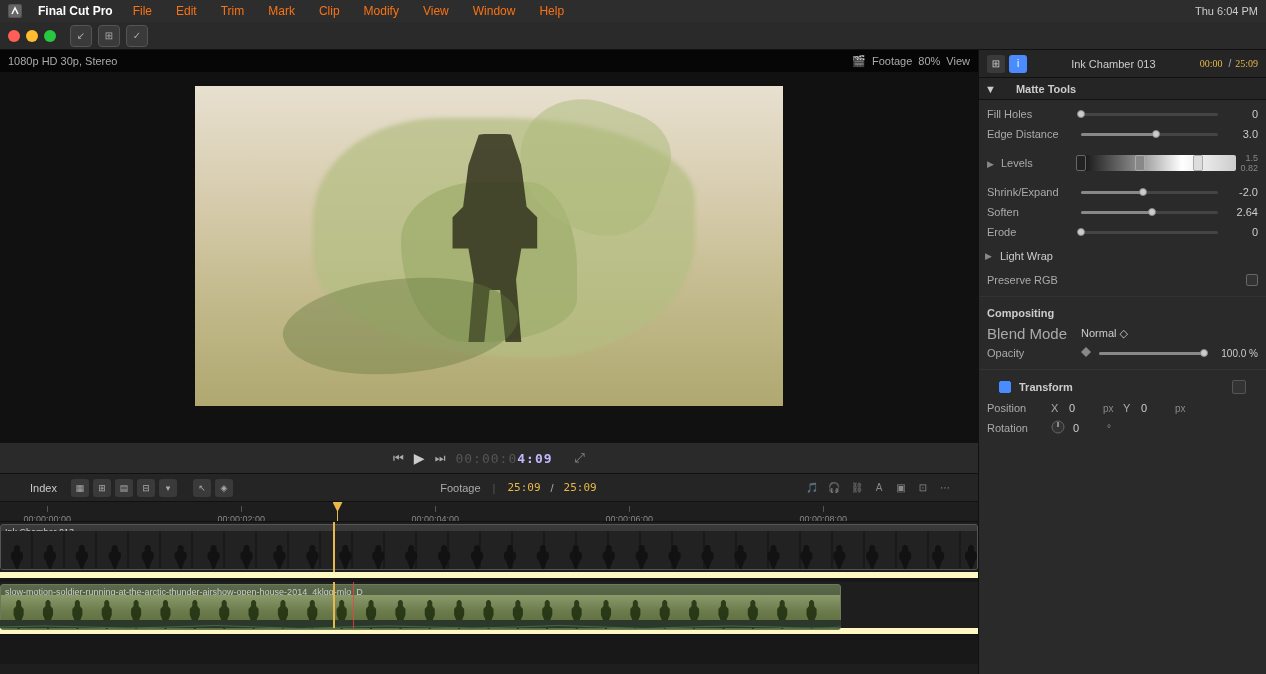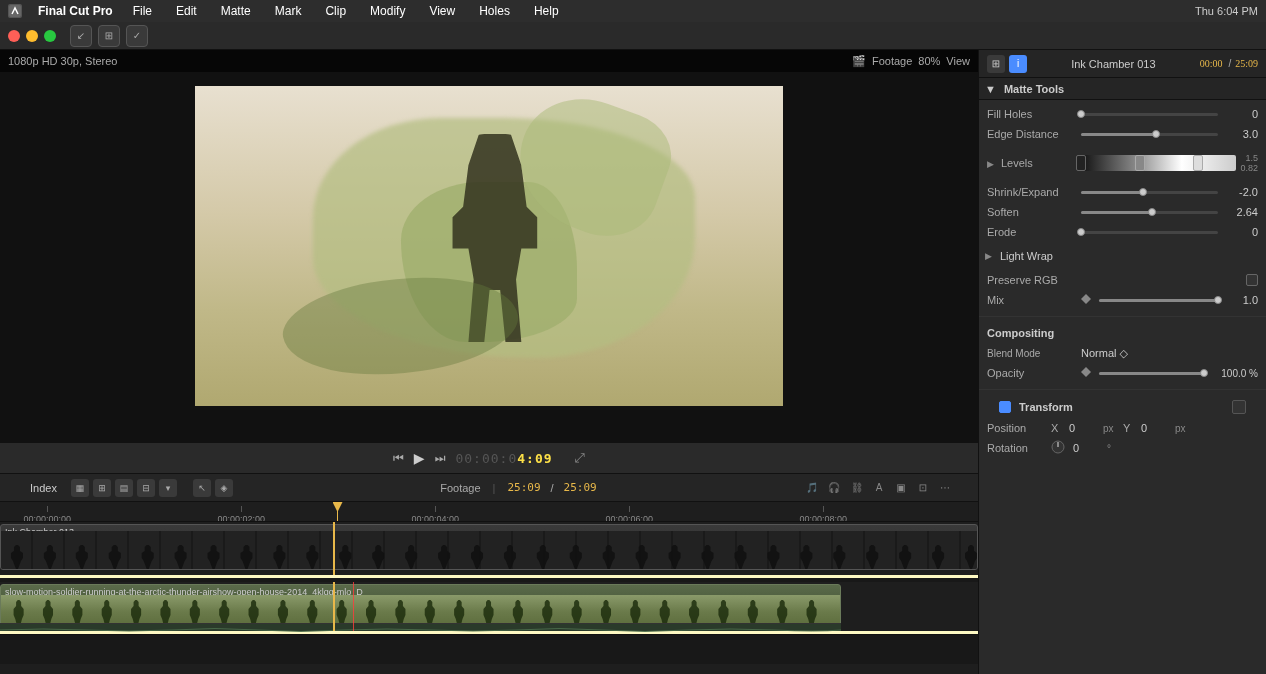--- a/index.html
+++ b/index.html
@@ -32,21 +32,21 @@
       display: flex; align-items: center; justify-content: center;
       font-size: 8px; color: #fff;
     }
     .menu-bar .app-name {
       font-weight: 700;
       font-size: 12px;
       color: #fff;
     }
     .menu-item {
       font-size: 12px;
-      color: #ffffff;
+      color: #f97316;
       cursor: pointer;
       padding: 2px 4px;
     }
 
     .menu-bar-right {
       margin-left: auto;
       display: flex;
       align-items: flex-end;
       gap: 8px;
     }
@@ -267,21 +267,21 @@
 
     
     .timeline-tracks {
       flex: 1;
       position: relative;
       overflow: hidden;
     }
     .track {
       height: 52px;
       position: relative;
-      border-bottom: 3px solid #fef9c3;
+      border-bottom: 6px solid #fef9c3;
     }
     .track-clip {
       position: absolute;
       top: 2px;
       height: 46px;
       border-radius: 3px;
       overflow: hidden;
     }
     .track-clip-top {
       background: linear-gradient(180deg, #3a3a3a 0%, #2d2d2d 100%);
@@ -410,21 +410,21 @@
       padding: 4px 0;
     }
     .blend-row {
       height: 20px;
       display: flex;
       align-items: center;
       padding: 0 8px;
       gap: 4px;
     }
     .blend-label {
-      font-size: 10px;
+      font-size: 15px;
       color: #aaa;
       flex: 0 0 90px;
     }
     .blend-value {
       font-size: 11px;
       color: #ccc;
       flex: 1;
     }
     .transform-section {
       padding: 4px 0;
@@ -531,26 +531,26 @@
 <div class="menu-bar">
   <div class="app-icon">
     <svg width="12" height="12" viewBox="0 0 12 12">
         <rect width="12" height="12" rx="2" fill="#666"></rect>
         <path d="M3 9 L6 3 L9 9" stroke="#fff" stroke-width="1.5" fill="none"></path>
       </svg>
   </div>
   <span class="app-name">Final Cut Pro</span>
   <span class="menu-item">File</span>
   <span class="menu-item">Edit</span>
-  <span class="menu-item">Matte</span>
+  <span class="menu-item">Trim</span>
   <span class="menu-item">Mark</span>
   <span class="menu-item">Clip</span>
   <span class="menu-item">Modify</span>
   <span class="menu-item">View</span>
-  <span class="menu-item">Holes</span>
+  <span class="menu-item">Window</span>
   <span class="menu-item">Help</span>
   <div class="menu-bar-right">
     <span style="font-size:11px;color:#ccc;">Thu 6:04 PM</span>
   </div>
 </div>
 
 <div class="window-controls">
   <div class="traffic-light tl-red"></div>
   <div class="traffic-light tl-yellow"></div>
   <div class="traffic-light tl-green"></div>
@@ -586,21 +586,21 @@
           <div style="position:absolute;bottom:10%;left:15%;width:40%;height:30%;background:rgba(100,120,60,0.4);border-radius:40% 60%;transform:rotate(-10deg);"></div>
         </div>
       </div>
     </div>
 
     <div class="playback-bar">
       <span style="font-size:12px;color:#aaa;cursor:pointer;">⏮</span>
       <span class="play-btn">▶</span>
       <span style="font-size:12px;color:#aaa;cursor:pointer;">⏭</span>
       <span style="font-size:13px;font-family:monospace;color:#ccc;letter-spacing:1px;">
-        <span style="color:#555;">00:00:0</span><span style="color:#fde047;font-weight:600;">4:09</span>
+        <span style="color:#555;">00:00:0</span><span style="color:#c4b5fd;font-weight:600;">4:09</span>
       </span>
       <span style="font-size:13px;color:#888;cursor:pointer;margin-left:12px;">⤢</span>
     </div>
 
     <div class="timeline-area">
 
       <div class="timeline-toolbar">
         <span class="index-btn">Index</span>
         <div class="toolbar-icons">
           <div class="tl-icon">▦</div>
@@ -778,21 +778,21 @@
       <div class="inspector-icon">⊞</div>
       <div class="inspector-icon" style="background:#4a8cff;color:#fff;">i</div>
       <span class="inspector-title">Ink Chamber 013</span>
       <span class="inspector-timecode" style="margin-right:2px;">00:00</span>
       <span style="color:#aaa;font-size:10px;"> / </span>
       <span class="inspector-timecode">25:09</span>
     </div>
 
     <div class="section-collapse">
       <span class="triangle">▼</span>
-      <span class="section-title" style="margin-left:8px;">Matte Tools</span>
+      <span class="section-title" style="margin-left:20px;">Matte Tools</span>
     </div>
 
     <div class="section-content">
 
       <div class="param-row">
         <span class="param-label">Fill Holes</span>
         <div class="param-slider-track">
           <div class="param-slider-fill" style="width:0%;"></div>
           <div class="param-slider-thumb" style="left:0%;"></div>
         </div>
@@ -861,33 +861,20 @@
     </div>
 
     <div class="section-content">
 
       <div class="checkbox-area">
         <span class="param-label">Preserve RGB</span>
         <div style="flex:1;"></div>
         <div class="checkbox"></div>
       </div>
 
-      <div class="param-row">
-        <span class="param-label">Mix</span>
-        <div style="position:relative;margin-right:4px;">
-          <svg width="10" height="10" viewBox="0 0 10 10">
-              <path d="M5,0 L10,5 L5,10 L0,5 Z" fill="#888"></path>
-            </svg>
-        </div>
-        <div class="param-slider-track">
-          <div class="param-slider-fill" style="width:100%;"></div>
-          <div class="param-slider-thumb" style="left:100%;"></div>
-        </div>
-        <span class="param-value">1.0</span>
-      </div>
     </div>
 
     <div class="divider"></div>
 
     <div class="section-content compositing-section">
       <div class="blend-row">
         <span style="font-size:11px;color:#ccc;font-weight:600;">Compositing</span>
       </div>
 
       <div class="blend-row">

